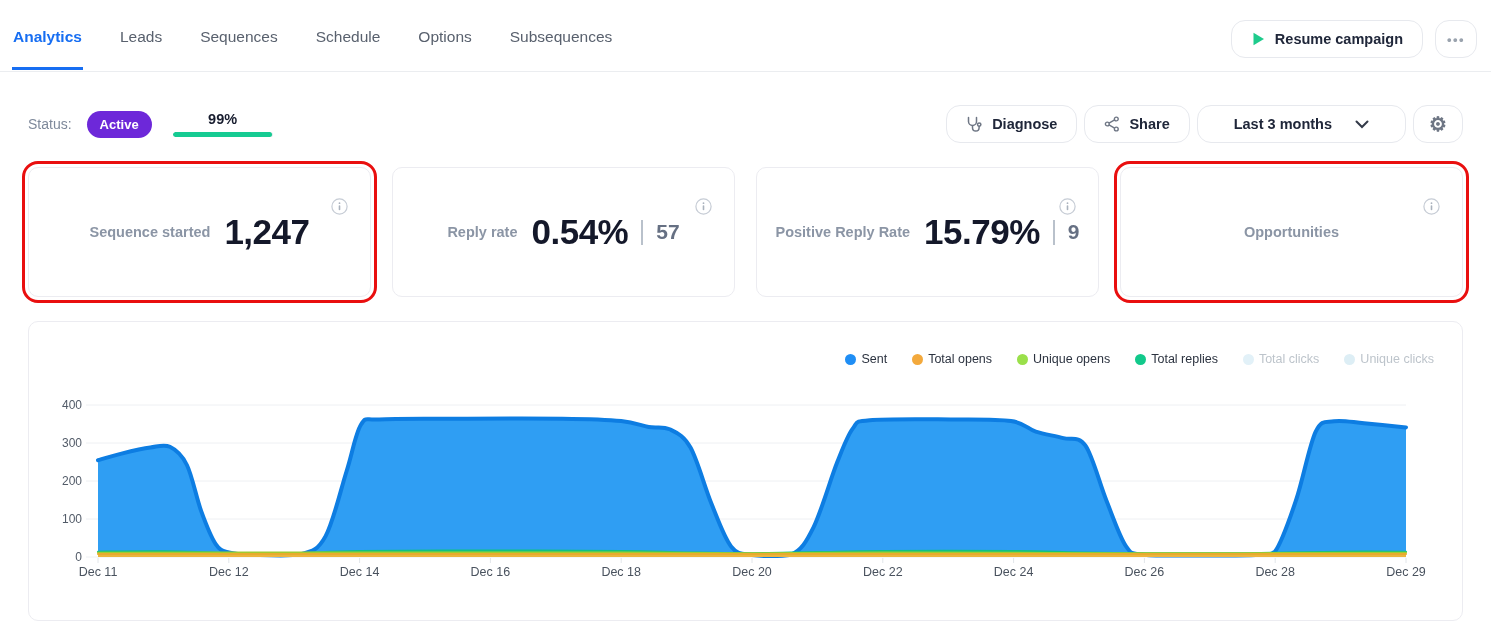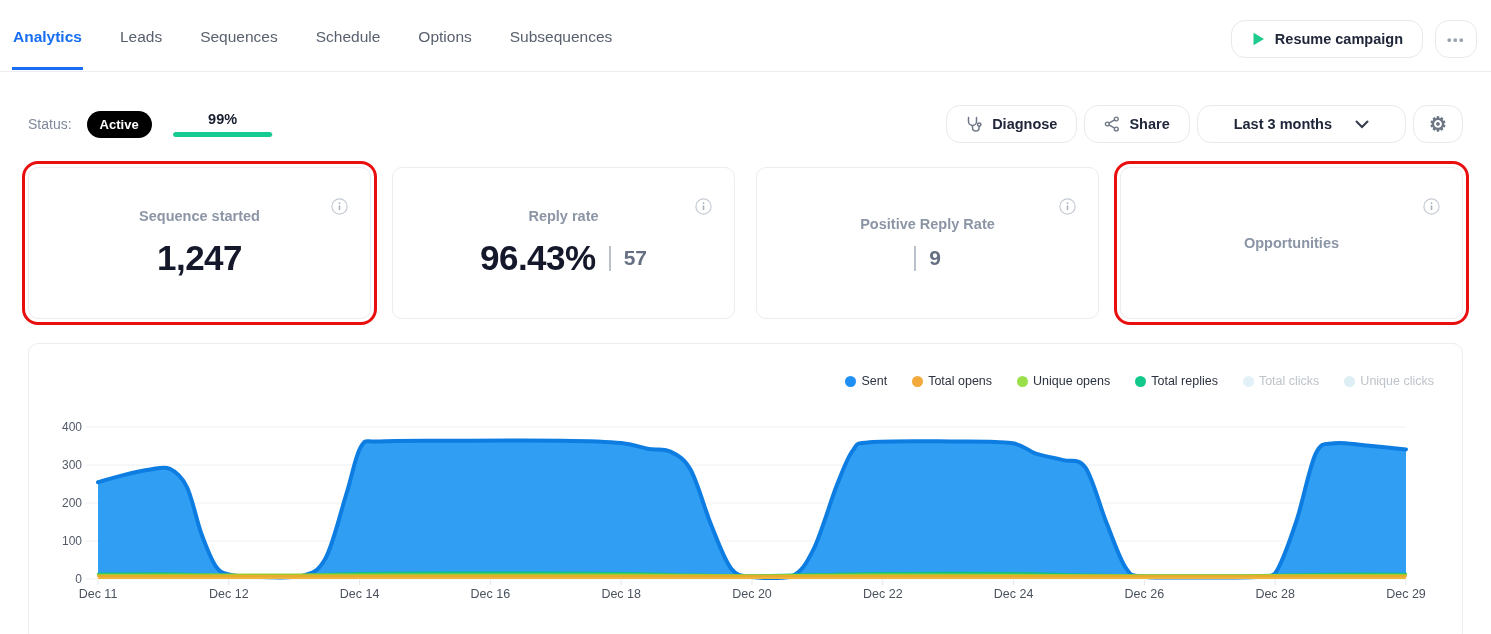--- a/index.html
+++ b/index.html
@@ -15,35 +15,35 @@
   .btn { display:flex; align-items:center; gap:9px; background:#fff; border:1px solid #e7e9ee;
     border-radius:14px; height:38px; padding:0 19px; font-size:14.5px; font-weight:bold;
     color:#20273a; cursor:pointer; }
   .more-btn { width:42px; justify-content:center; padding:0; color:#9aa3ae;
     font-size:13px; letter-spacing:1.5px; font-weight:bold; }
 
   
   .toolbar { display:flex; align-items:center; margin:33px 28px 0; }
   .status-group { display:flex; align-items:center; gap:15px; }
   .status-label { font-size:14px; color:#7e899b; }
-  .status-badge { background:#000000; color:#fff; font-size:13px; font-weight:bold;
+  .status-badge { background:#6d28d9; color:#fff; font-size:13px; font-weight:bold;
     padding:6px 13px; border-radius:16px; }
   .progress-wrap { width:100px; margin-left:6px; }
   .progress-text { font-size:14.5px; font-weight:bold; color:#171c2e; margin-bottom:5px;text-align:center; }
   .progress-track { height:5px; background:#e8ebee; border-radius:3px; overflow:hidden; }
   .progress-fill { height:100%; background:#15cb92; border-radius:3px; }
   .toolbar-right { margin-left:auto; display:flex; align-items:center; gap:7px; }
   .btn .ico { display:flex; color:#6e7684; }
   .gear-btn { width:50px; justify-content:center; padding:0; font-size:20px; color:#6e7684; }
   .chev { margin-left:14px; display:flex; }
 
   
   .cards { display:grid; grid-template-columns:repeat(4,1fr); gap:21px; margin:24px 28px 0; }
-  .mcard { position:relative; height:152px; background:#fff; border:1px solid #ececf1; border-radius:10px;
-    display:flex; flex-direction:column; align-items:center; justify-content:center; gap:14px; }
+  .mcard { position:relative; height:130px; background:#fff; border:1px solid #ececf1; border-radius:10px;
+    display:flex; flex-direction:row; align-items:center; justify-content:center; gap:14px; }
   .mcard.hl { outline:3px solid #e90f0f; outline-offset:3px; }
   .mcard-title { font-size:14.5px; font-weight:bold; color:#8b95a5; }
   .info-ico { position:absolute; top:30px; right:22px; }
   .mcard-valrow { display:flex; align-items:center; gap:13px; }
   .mcard-value { font-size:35px; font-weight:bold; color:#14182a; letter-spacing:-0.5px; }
   .mcard-div { width:2px; height:25px; background:#b9c1cb; }
   .mcard-sec { font-size:21px; font-weight:bold; color:#667083; }
 
   
   .chart-card { position:relative; margin:24px 28px 0; height:300px; background:#fff;
@@ -146,35 +146,36 @@
   <div class="mcard">
     <div class="mcard-title">Reply rate</div>
     <span class="info-ico">
       <svg width="17" height="17" viewBox="0 0 17 17">
           <circle cx="8.5" cy="8.5" r="7.6" fill="none" stroke="#c6ccd5" stroke-width="1.2"></circle>
           <circle cx="8.5" cy="5.2" r="0.9" fill="#aab2bd"></circle>
           <rect x="7.7" y="7.2" width="1.6" height="5" rx="0.8" fill="#aab2bd"></rect>
         </svg>
     </span>
     <div class="mcard-valrow">
-      <span class="mcard-value">96.43%</span>
+      <span class="mcard-value">0.54%</span>
       <span class="sec-group mcard-div"></span>
       <span class="sec-group mcard-sec">57</span>
     </div>
   </div>
   <div class="mcard">
     <div class="mcard-title">Positive Reply Rate</div>
     <span class="info-ico">
       <svg width="17" height="17" viewBox="0 0 17 17">
           <circle cx="8.5" cy="8.5" r="7.6" fill="none" stroke="#c6ccd5" stroke-width="1.2"></circle>
           <circle cx="8.5" cy="5.2" r="0.9" fill="#aab2bd"></circle>
           <rect x="7.7" y="7.2" width="1.6" height="5" rx="0.8" fill="#aab2bd"></rect>
         </svg>
     </span>
     <div class="mcard-valrow">
+      <span class="mcard-value">15.79%</span>
       <span class="sec-group mcard-div"></span>
       <span class="sec-group mcard-sec">9</span>
     </div>
   </div>
   <div class="mcard hl">
     <div class="mcard-title">Opportunities</div>
     <span class="info-ico">
       <svg width="17" height="17" viewBox="0 0 17 17">
           <circle cx="8.5" cy="8.5" r="7.6" fill="none" stroke="#c6ccd5" stroke-width="1.2"></circle>
           <circle cx="8.5" cy="5.2" r="0.9" fill="#aab2bd"></circle>

